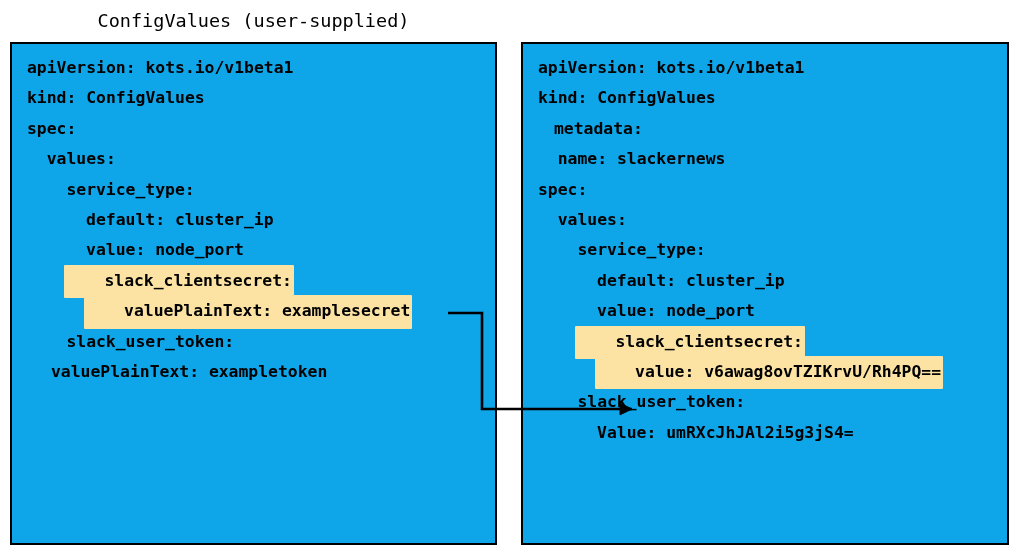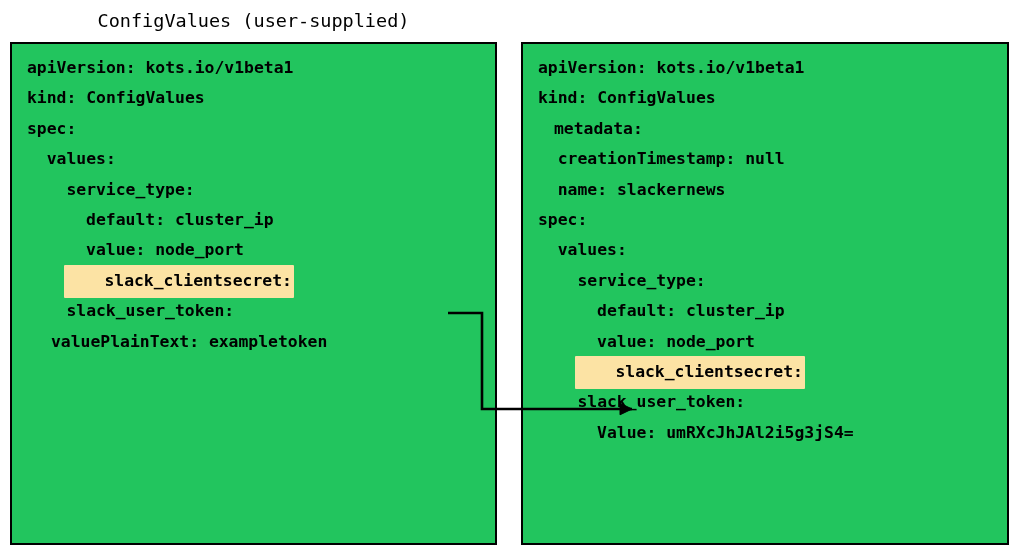--- a/index.html
+++ b/index.html
@@ -28,21 +28,21 @@
     text-align: center;
     top: 9px;
     line-height: 24px;
   }
   #title-left  { left: 10px;  width: 487px; }
   #title-right { left: 521px; width: 488px; }
 
   
   .panel {
     position: absolute;
-    background: #22c55e;
+    background: #0ea5e9;
     border: 2.2px solid #000000;
     box-sizing: border-box;
     overflow: hidden;
   }
   #panel-left  { left: 10px;  top: 42px; width: 487px; height: 503px; }
   #panel-right { left: 521px; top: 42px; width: 488px; height: 503px; }
 
   .code-body {
     position: absolute;
     left: 0;
@@ -95,38 +95,39 @@
   <div class="panel" id="panel-left">
     <div class="code-body" id="code-left">
         <div class="code-line"><span class="txt" style="margin-left: 0px;">apiVersion: kots.io/v1beta1</span></div>
         <div class="code-line"><span class="txt" style="margin-left: 0px;">kind: ConfigValues</span></div>
         <div class="code-line"><span class="txt" style="margin-left: 0px;">spec:</span></div>
         <div class="code-line"><span class="txt" style="margin-left: 19.7px;">values:</span></div>
         <div class="code-line"><span class="txt" style="margin-left: 39.4px;">service_type:</span></div>
         <div class="code-line"><span class="txt" style="margin-left: 59.1px;">default: cluster_ip</span></div>
         <div class="code-line"><span class="txt" style="margin-left: 59.1px;">value: node_port</span></div>
         <div class="code-line hl"><span class="txt" style="margin-left: 39.4px;">slack_clientsecret:</span></div>
+        <div class="code-line hl"><span class="txt" style="margin-left: 59.1px;">valuePlainText: examplesecret</span></div>
         <div class="code-line"><span class="txt" style="margin-left: 39.4px;">slack_user_token:</span></div>
         <div class="code-line"><span class="txt" style="margin-left: 24px;">valuePlainText: exampletoken</span></div>
       </div>
   </div>
 
   <div class="panel" id="panel-right">
     <div class="code-body" id="code-right">
         <div class="code-line"><span class="txt" style="margin-left: 0px;">apiVersion: kots.io/v1beta1</span></div>
         <div class="code-line"><span class="txt" style="margin-left: 0px;">kind: ConfigValues</span></div>
         <div class="code-line"><span class="txt" style="margin-left: 16px;">metadata:</span></div>
-        <div class="code-line"><span class="txt" style="margin-left: 19.7px;">creationTimestamp: null</span></div>
         <div class="code-line"><span class="txt" style="margin-left: 19.7px;">name: slackernews</span></div>
         <div class="code-line"><span class="txt" style="margin-left: 0px;">spec:</span></div>
         <div class="code-line"><span class="txt" style="margin-left: 19.7px;">values:</span></div>
         <div class="code-line"><span class="txt" style="margin-left: 39.4px;">service_type:</span></div>
         <div class="code-line"><span class="txt" style="margin-left: 59.1px;">default: cluster_ip</span></div>
         <div class="code-line"><span class="txt" style="margin-left: 59.1px;">value: node_port</span></div>
         <div class="code-line hl"><span class="txt" style="margin-left: 39.4px;">slack_clientsecret:</span></div>
+        <div class="code-line hl"><span class="txt" style="margin-left: 59.1px;">value: v6awag8ovTZIKrvU/Rh4PQ==</span></div>
         <div class="code-line"><span class="txt" style="margin-left: 39.4px;">slack_user_token:</span></div>
         <div class="code-line"><span class="txt" style="margin-left: 59.1px;">Value: umRXcJhJAl2i5g3jS4=</span></div>
       </div>
   </div>
 
   <svg id="connector" viewBox="0 0 1019 559">
     <path d="M 448 313 L 482 313 L 482 409 L 632 409" fill="none" stroke="#000000" stroke-width="2.6" stroke-linejoin="miter" stroke-linecap="butt"></path>
     <path d="M 632 409 L 620 403.2 L 620 414.8 Z" fill="#000000" stroke="#000000" stroke-width="1"></path>
   </svg>
 

